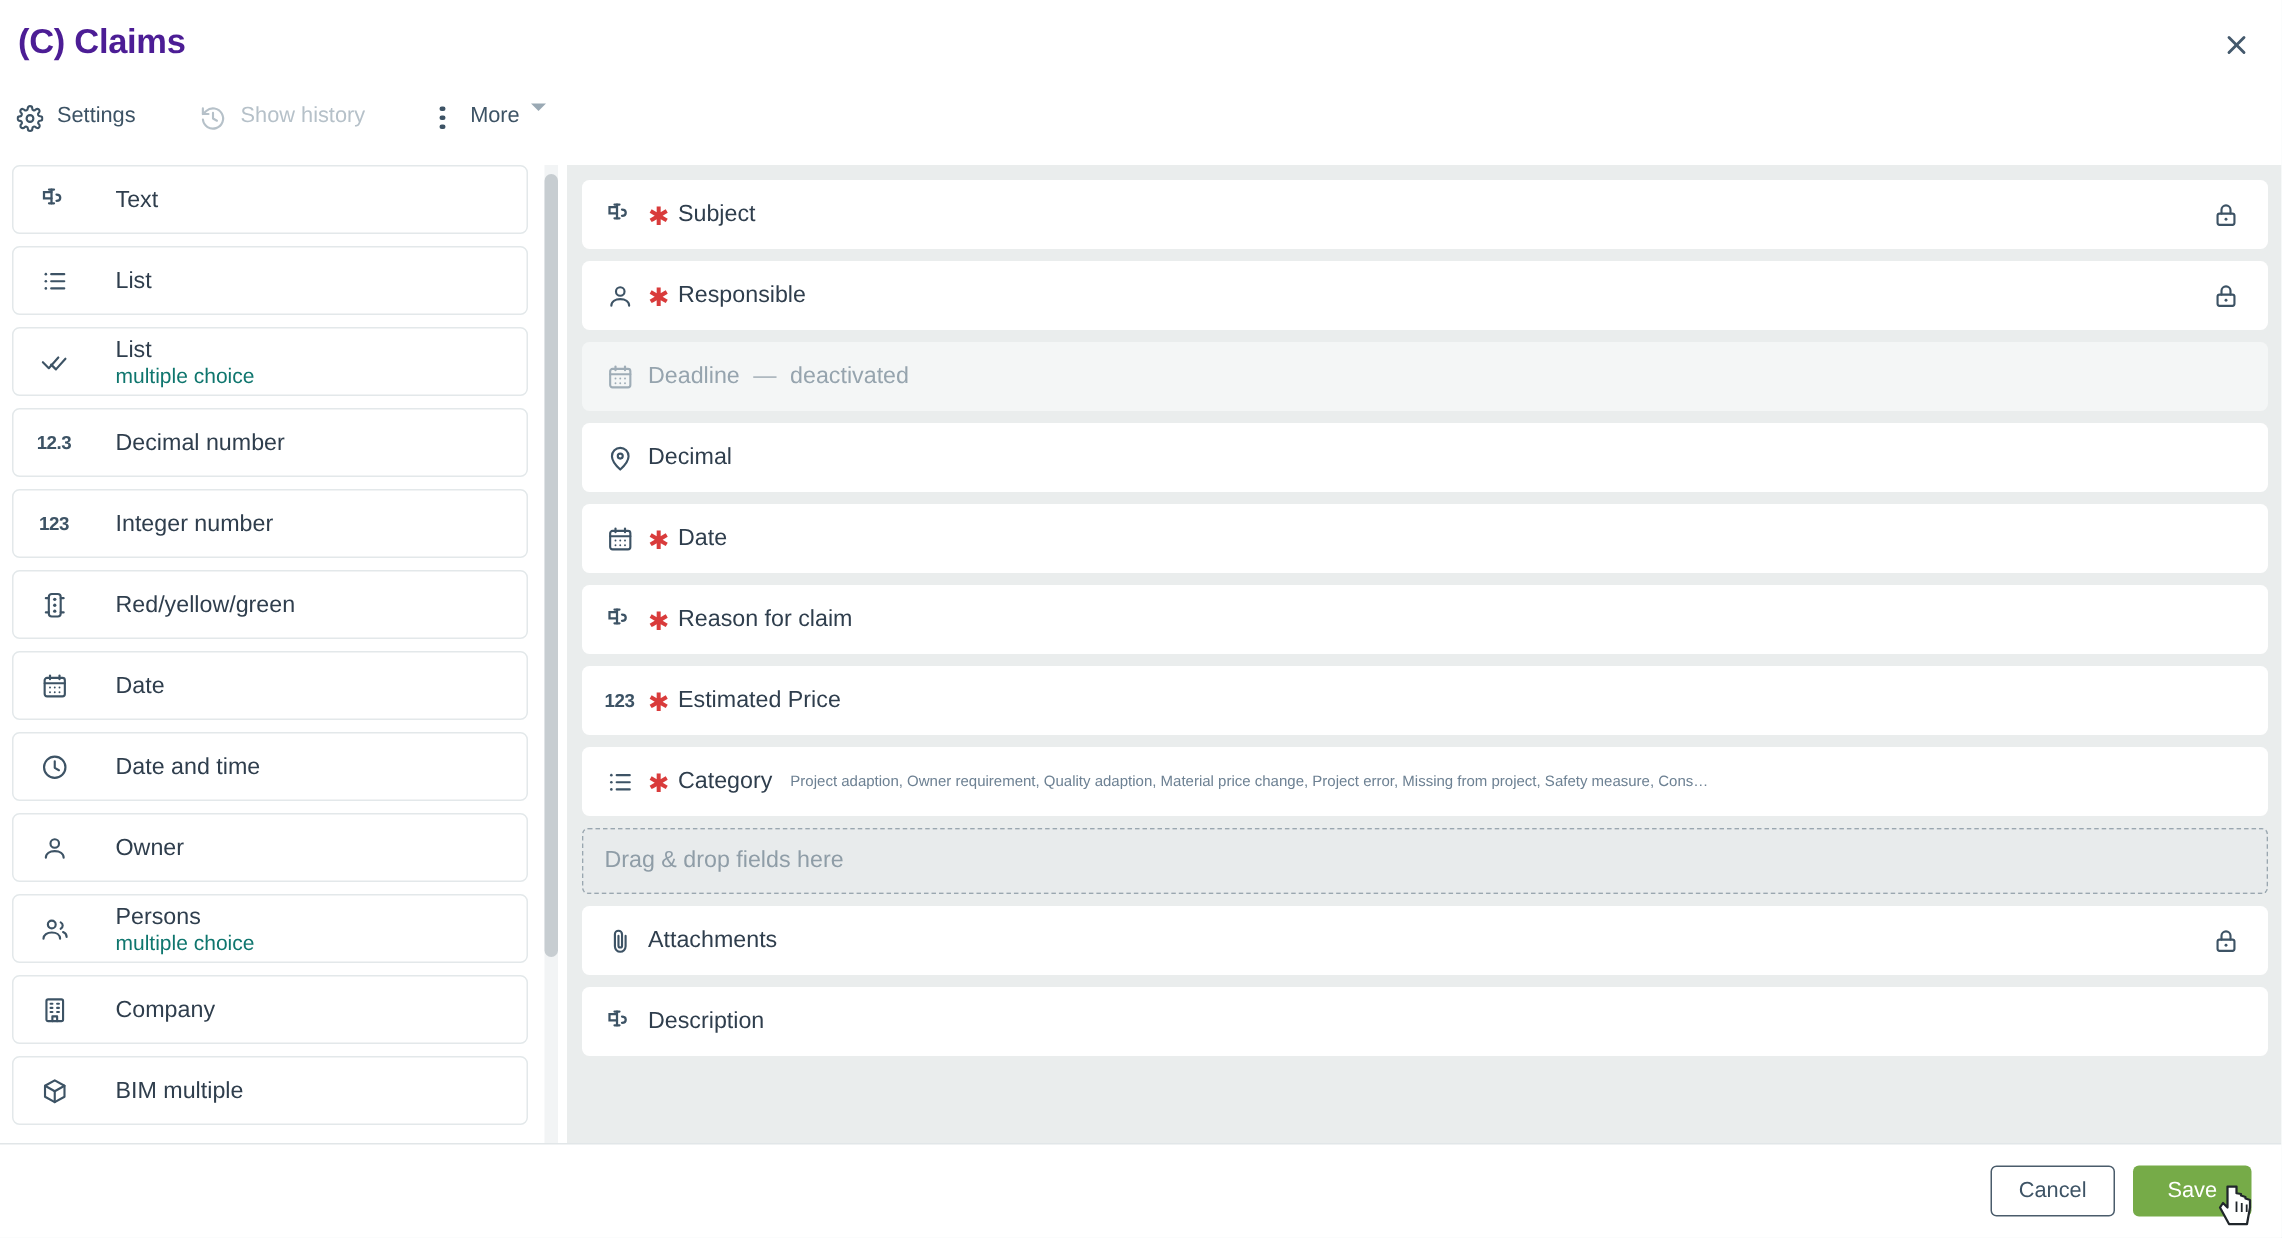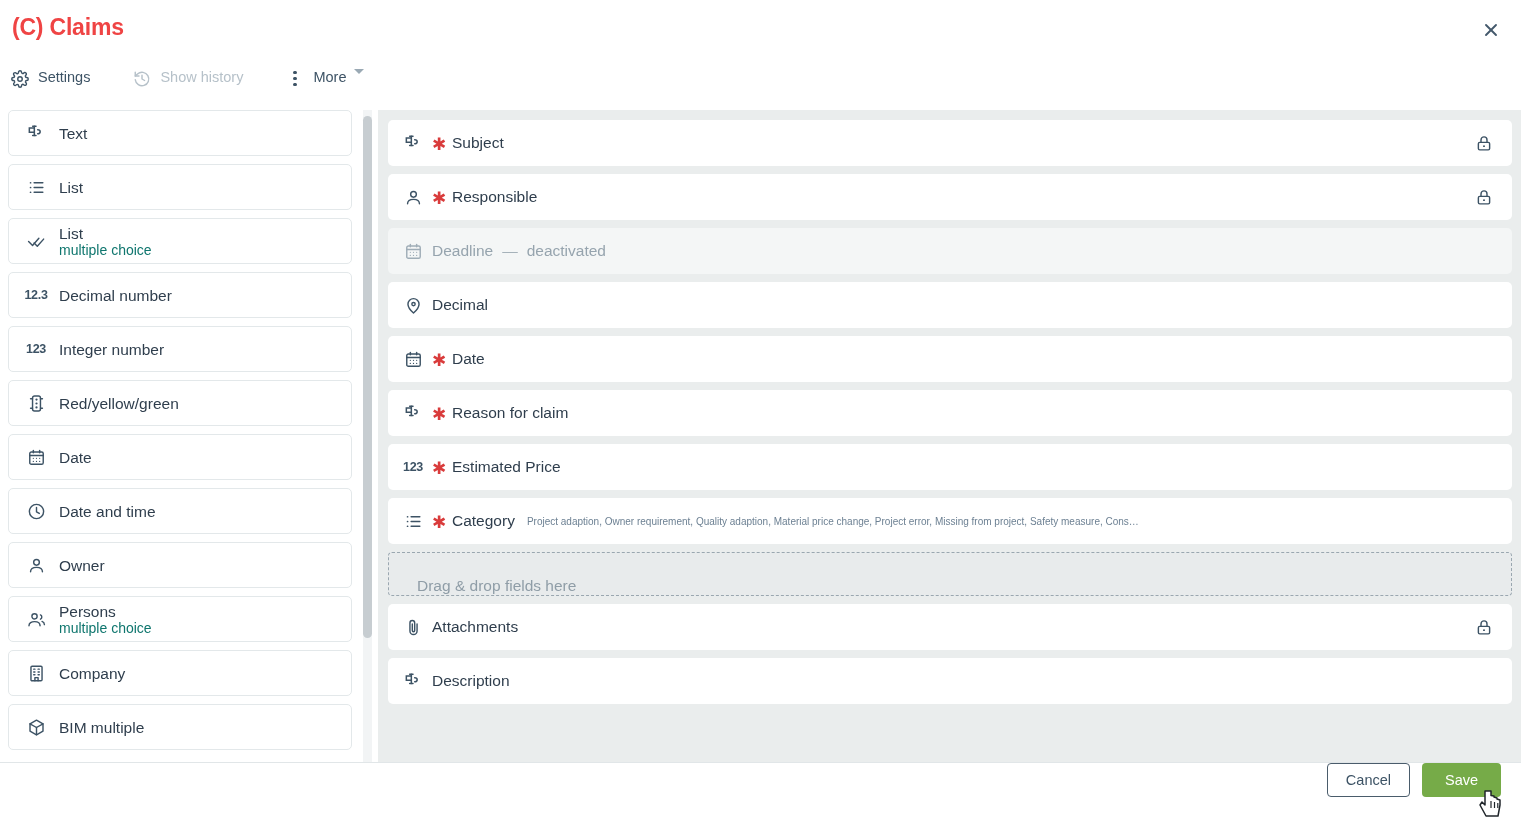--- a/index.html
+++ b/index.html
@@ -11,21 +11,21 @@
   }
   body { position: relative; }
 
   
   #header {
     position: absolute; top: 0; left: 0; width: 1521px; height: 62px;
     background: #ffffff;
   }
   #page-title {
     position: absolute; left: 12px; top: 14px;
-    font-size: 23px; font-weight: bold; color: #ef4444;
+    font-size: 23px; font-weight: bold; color: #4c1d95;
     letter-spacing: -0.2px;
   }
   #close-button {
     position: absolute; right: 14px; top: 14px;
     width: 32px; height: 32px;
     display: flex; align-items: center; justify-content: center;
     cursor: pointer; border-radius: 4px;
   }
   #close-button svg { display: block; }
 
@@ -64,21 +64,21 @@
   }
   #palette-list { position: absolute; left: 0; top: 0; width: 362px; }
   .pal-item {
     position: relative; margin: 0 10px 8px 8px;
     height: 46px; border: 1px solid #e3e8ea; border-radius: 5px;
     background: #ffffff; display: flex; align-items: center;
     padding-left: 12px; cursor: grab;
   }
   .pal-item.two-line { height: 46px; }
   .pal-icon {
-    width: 30px; height: 24px; flex: none; margin-right: 8px;
+    width: 30px; height: 24px; flex: none; margin-right: 26px;
     display: flex; align-items: center; justify-content: center;
     color: #3d5365;
   }
   .pal-text { display: flex; flex-direction: column; justify-content: flex-end; }
   .pal-label { font-size: 15.5px; color: #2f3e4d; line-height: 19px; }
   .pal-sub { font-size: 14px; color: #0f766e; line-height: 15px; }
   .num-glyph { font-family: "Liberation Sans", sans-serif; font-size: 12.5px;
                font-weight: bold; color: #3d5365; letter-spacing: -0.3px; }
 
   
@@ -125,30 +125,30 @@
     flex: 1 1 auto; min-width: 0; padding-right: 24px;
   }
   .lock-icon {
     position: absolute; right: 18px; top: 50%; transform: translateY(-50%);
     width: 20px; height: 20px; color: #3d5365;
     display: flex; align-items: center; justify-content: center;
   }
   .dropzone {
     height: 44px; margin-bottom: 8px;
     border: 1.5px dashed #9aa7b0; border-radius: 4px;
-    background: #e8ebec; display: flex; align-items: flex-end;
-    padding-left: 28px;
+    background: #e8ebec; display: flex; align-items: center;
+    padding-left: 14px;
   }
   .dropzone-text { font-size: 15.5px; color: #8f9da7; }
 
   
   #footer {
     position: absolute; left: 0; top: 762px; width: 1521px; height: 63px;
     background: #ffffff; border-top: 1px solid #e1e6e8;
-    display: flex; justify-content: flex-end;
+    display: flex; align-items: center; justify-content: flex-end;
     padding-right: 20px; gap: 12px;
   }
   #cancel-button {
     height: 34px; min-width: 79px; padding: 0 18px;
     border: 1px solid #4a5c6b; border-radius: 4px;
     background: #ffffff; color: #3d5365;
     font-size: 14.5px; font-family: "Liberation Sans", sans-serif;
     cursor: pointer;
   }
   #save-button {

